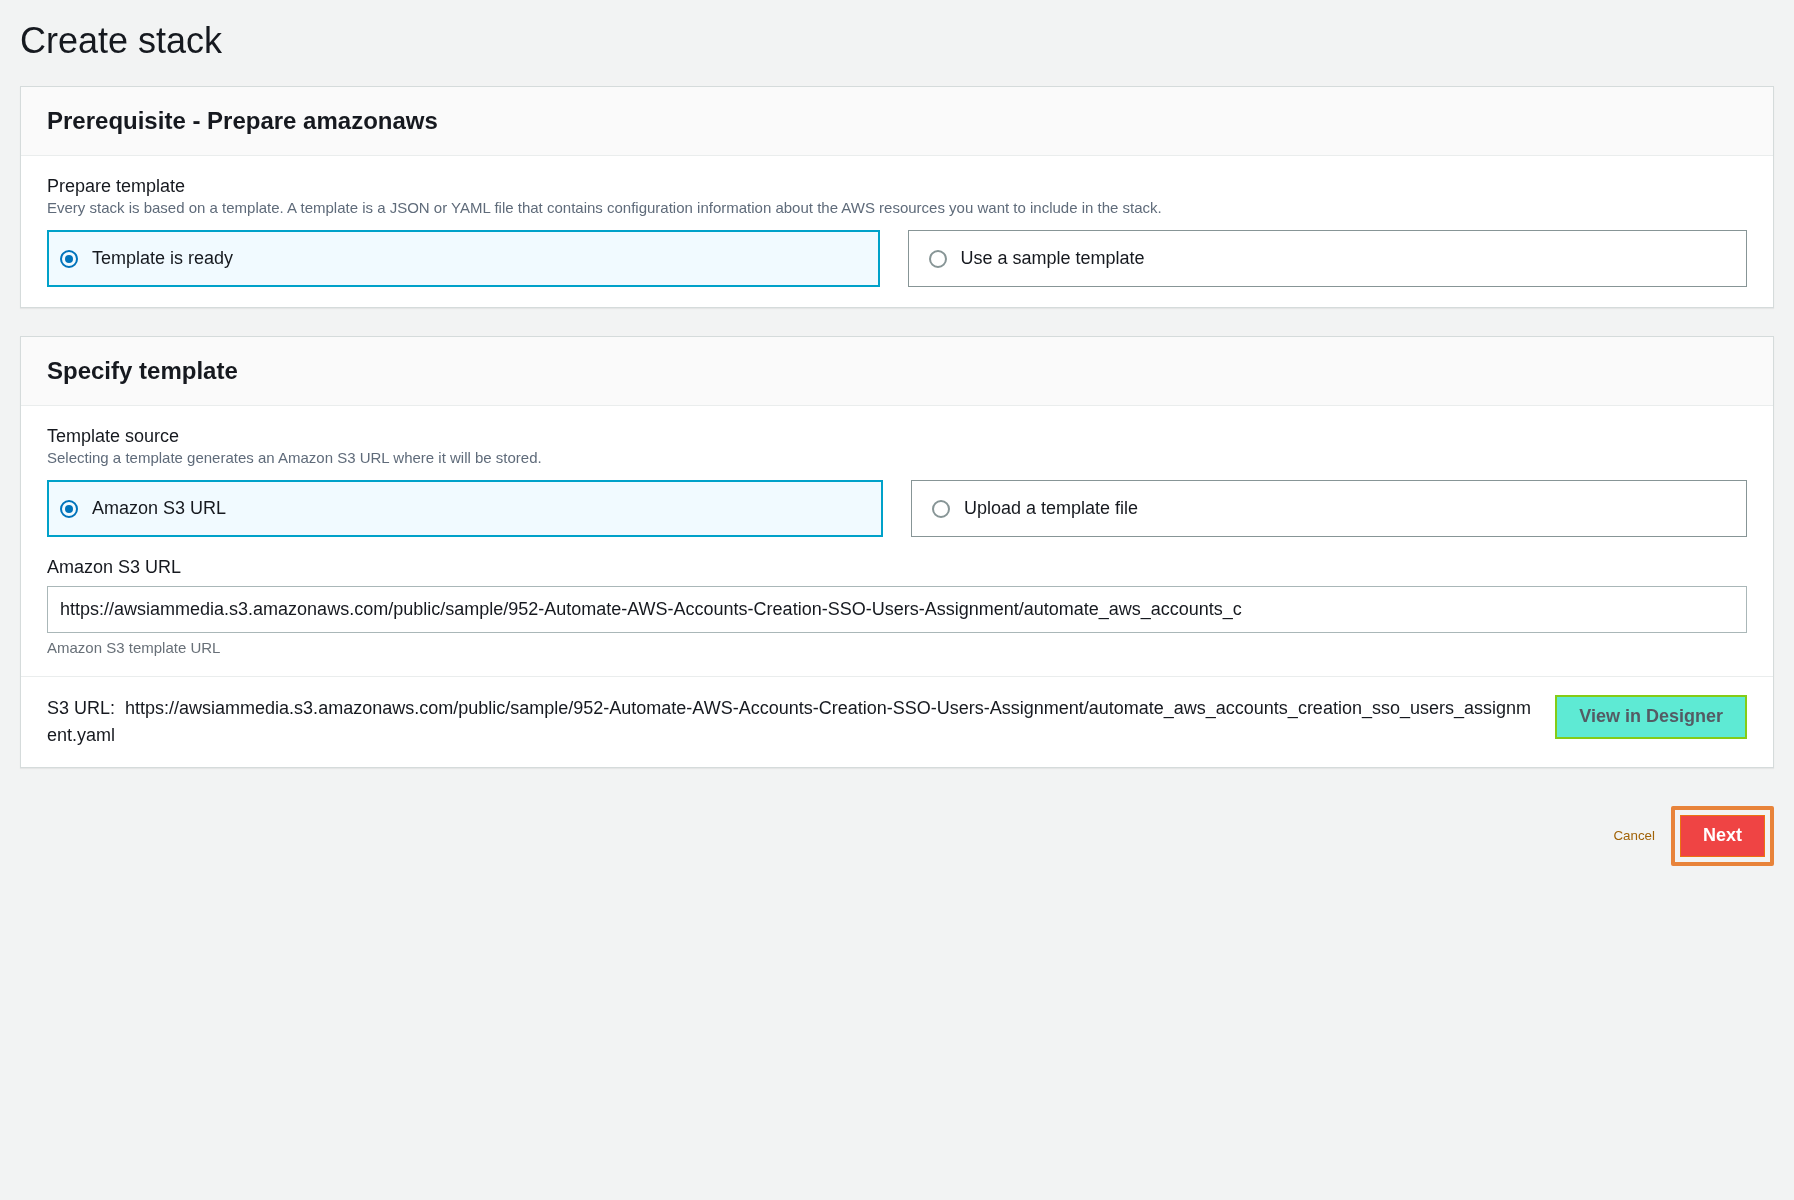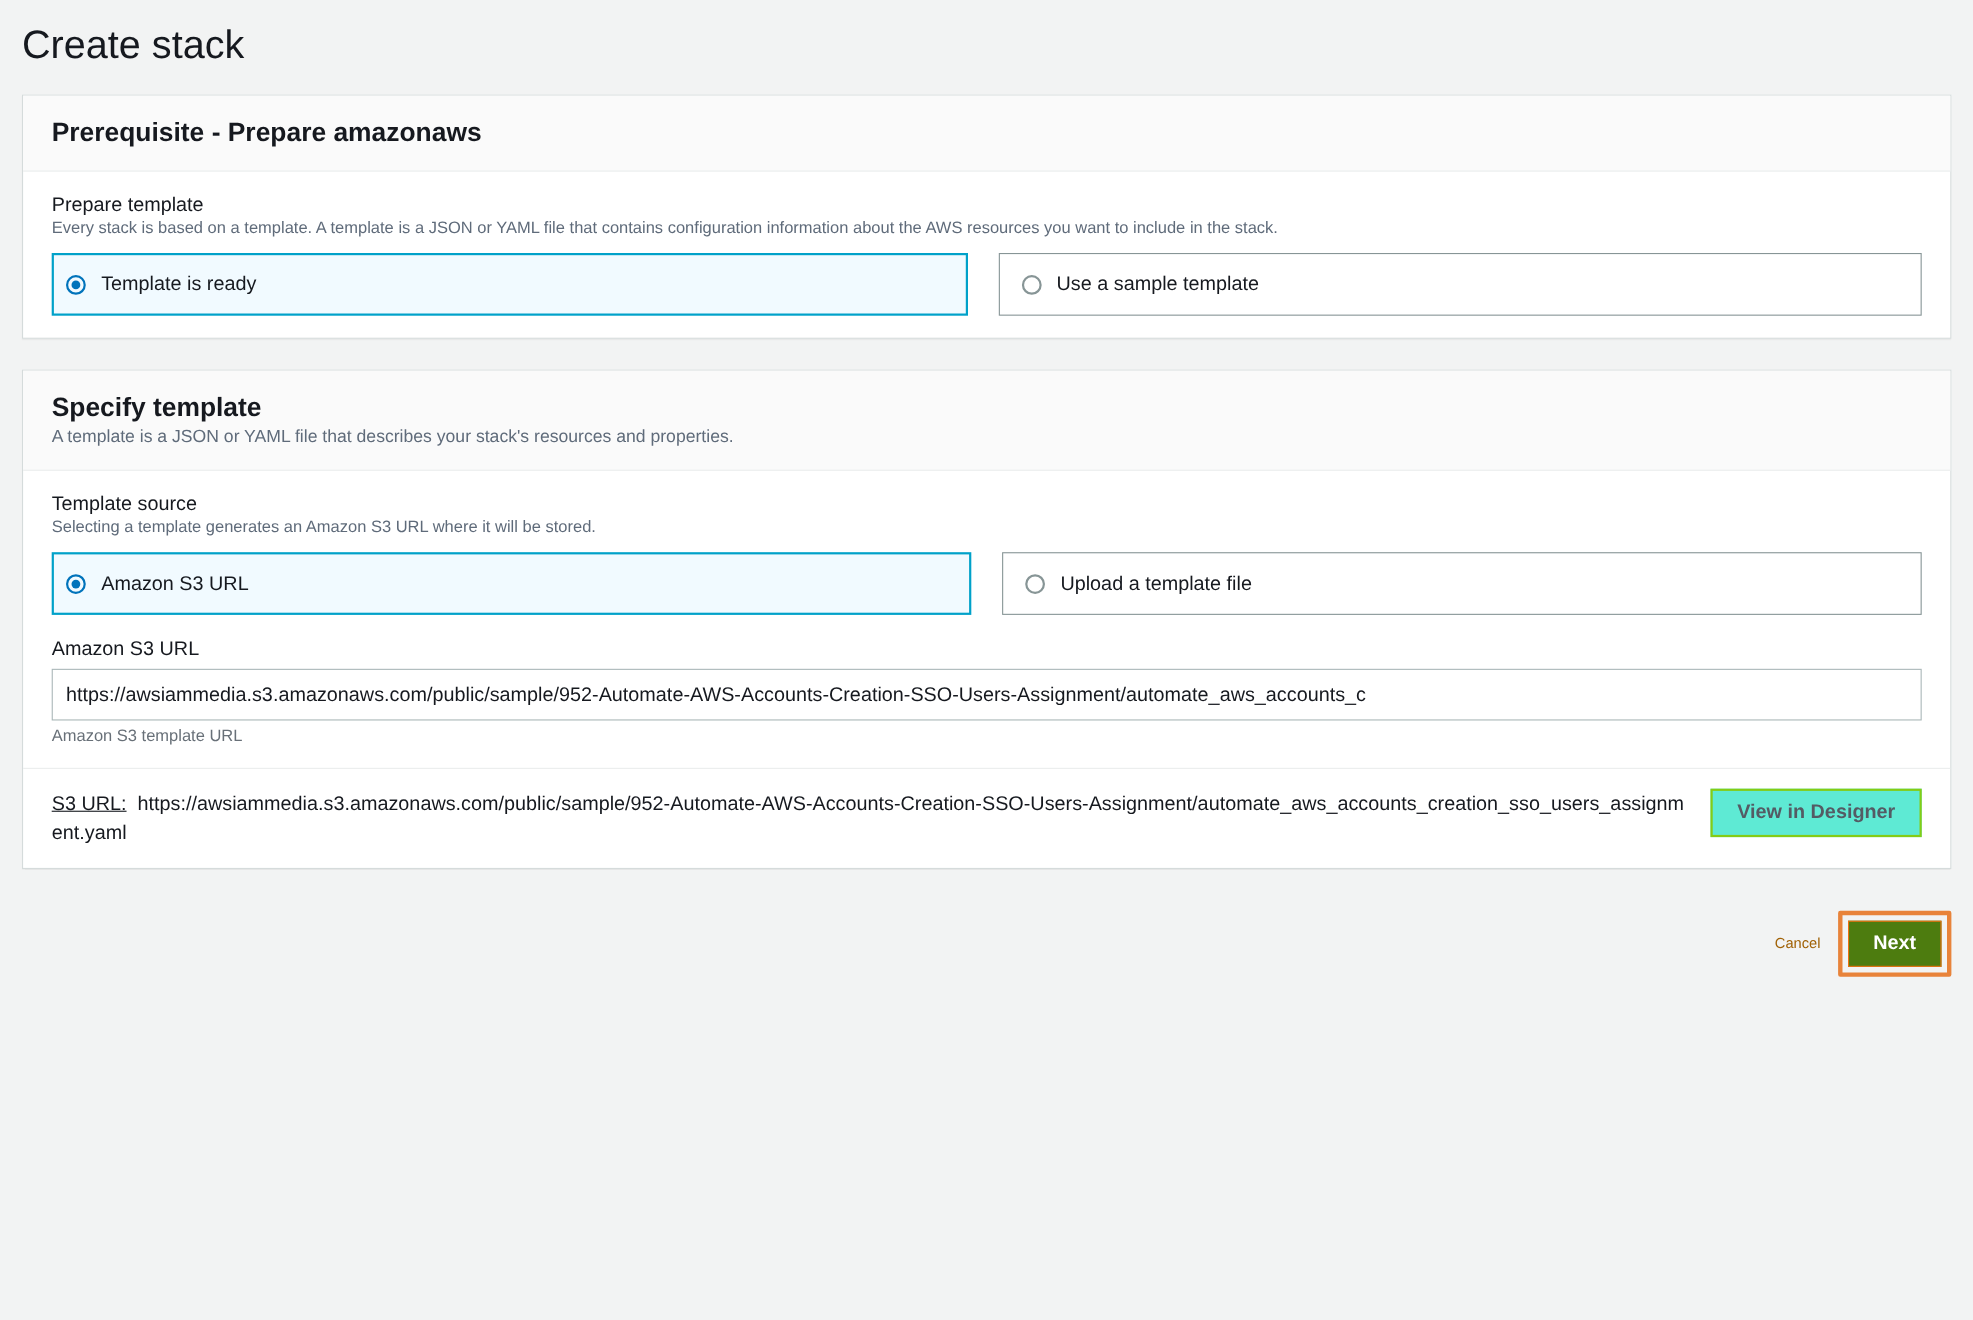--- a/index.html
+++ b/index.html
@@ -132,41 +132,40 @@
     }
     .s3-url-block {
       flex: 1;
       font-size: 18px;
       color: #16191f;
       line-height: 1.5;
       word-break: break-all;
     }
     .s3-url-label {
       display: inline;
-      text-decoration: underline;
     }
     .btn {
       display: inline-flex;
       align-items: center;
       justify-content: center;
       padding: 8px 22px;
       font-size: 18px;
       font-weight: 700;
       cursor: pointer;
       border: 2px solid #84cc16;
       background-color: #5eead4;
       color: #545b64;
       text-align: center;
       line-height: 1.3;
     }
     .btn-designer {
       min-width: 120px;
     }
     .btn-primary {
-      background-color: #4d7c0f;
+      background-color: #ef4444;
       border: 1px solid #ec7211;
       color: #ffffff;
     }
     .btn-cancel {
       border: none;
       background: transparent;
       color: #a16207;
       font-weight: 400;
     }
     .actions-row {
@@ -209,21 +208,20 @@
         <span class="radio-circle"></span>
         <span>Use a sample template</span>
       </div>
     </div>
   </div>
 </div>
 
 <div class="panel">
   <div class="panel-header">
     <div class="panel-title">Specify template</div>
-    <div class="panel-subtitle">A template is a JSON or YAML file that describes your stack's resources and properties.</div>
   </div>
   <div class="panel-body">
     <div class="field-label">Template source</div>
     <div class="field-description">Selecting a template generates an Amazon S3 URL where it will be stored.</div>
     <div class="radio-row-2">
       <div class="radio-tile selected">
         <span class="radio-circle">
             <span class="radio-dot"></span>
           </span>
         <span>Amazon S3 URL</span>

